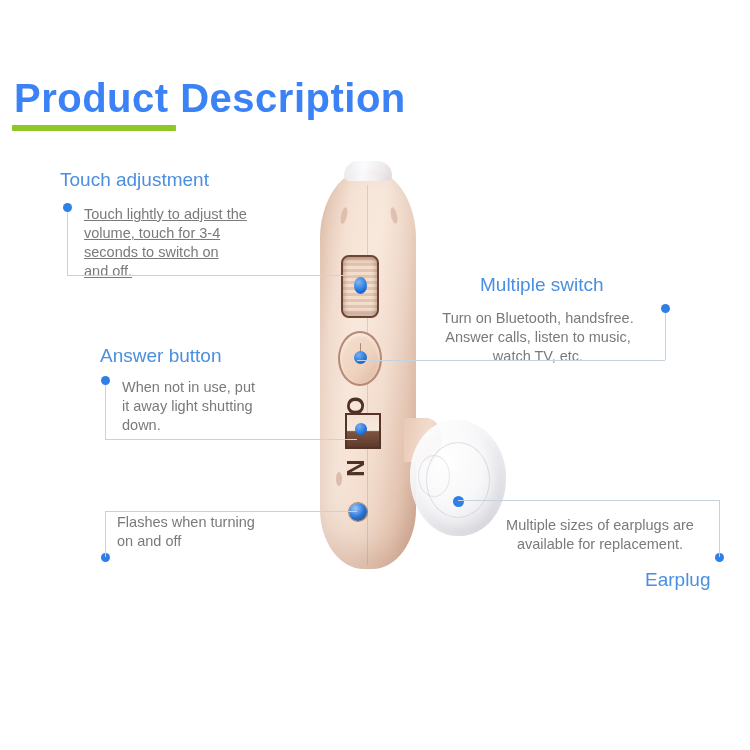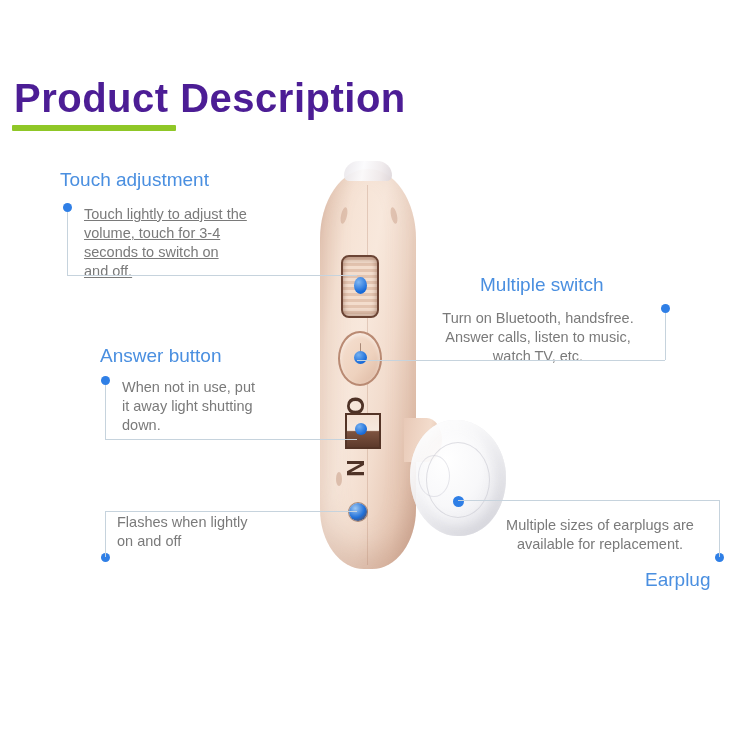--- a/index.html
+++ b/index.html
@@ -17,21 +17,21 @@
     font-family: "Liberation Sans", sans-serif;
   }
 
   
   .page-title {
     position: absolute;
     left: 14px;
     top: 78px;
     font-size: 40px;
     font-weight: bold;
-    color: #4c1d95;
+    color: #3b82f6;
     letter-spacing: 0.5px;
     line-height: 1;
     white-space: nowrap;
   }
   .title-rule {
     position: absolute;
     left: 12px;
     top: 125px;
     width: 164px;
     height: 6px;
@@ -348,21 +348,21 @@
   <div class="conn-h" style="left:357px; top:360px; width:308px;"></div>
 
   <div class="callout-heading" style="left:100px; top:346px;">Answer button</div>
   <div class="callout-body" style="left:122px; top:378px; width:200px;">When not in use, put
 it away light shutting
 down.</div>
   <div class="dot" style="left:101px; top:376px;"></div>
   <div class="conn-v" style="left:105px; top:385px; height:54px;"></div>
   <div class="conn-h" style="left:105px; top:439px; width:252px;"></div>
 
-  <div class="callout-body" style="left:117px; top:513px; width:210px;">Flashes when lightly
+  <div class="callout-body" style="left:117px; top:513px; width:210px;">Flashes when turning
 on and off</div>
   <div class="dot" style="left:101px; top:553px;"></div>
   <div class="conn-v" style="left:105px; top:511px; height:46px;"></div>
   <div class="conn-h" style="left:105px; top:511px; width:252px;"></div>
 
   <div class="callout-body right-align" style="left:480px; top:508px; width:240px;margin-top:8px;">Multiple sizes of earplugs are
 available for replacement.</div>
   <div class="callout-heading" style="left:645px; top:570px;">Earplug</div>
   <div class="dot" style="left:715px; top:553px;"></div>
   <div class="conn-h" style="left:458px; top:500px; width:262px;"></div>

